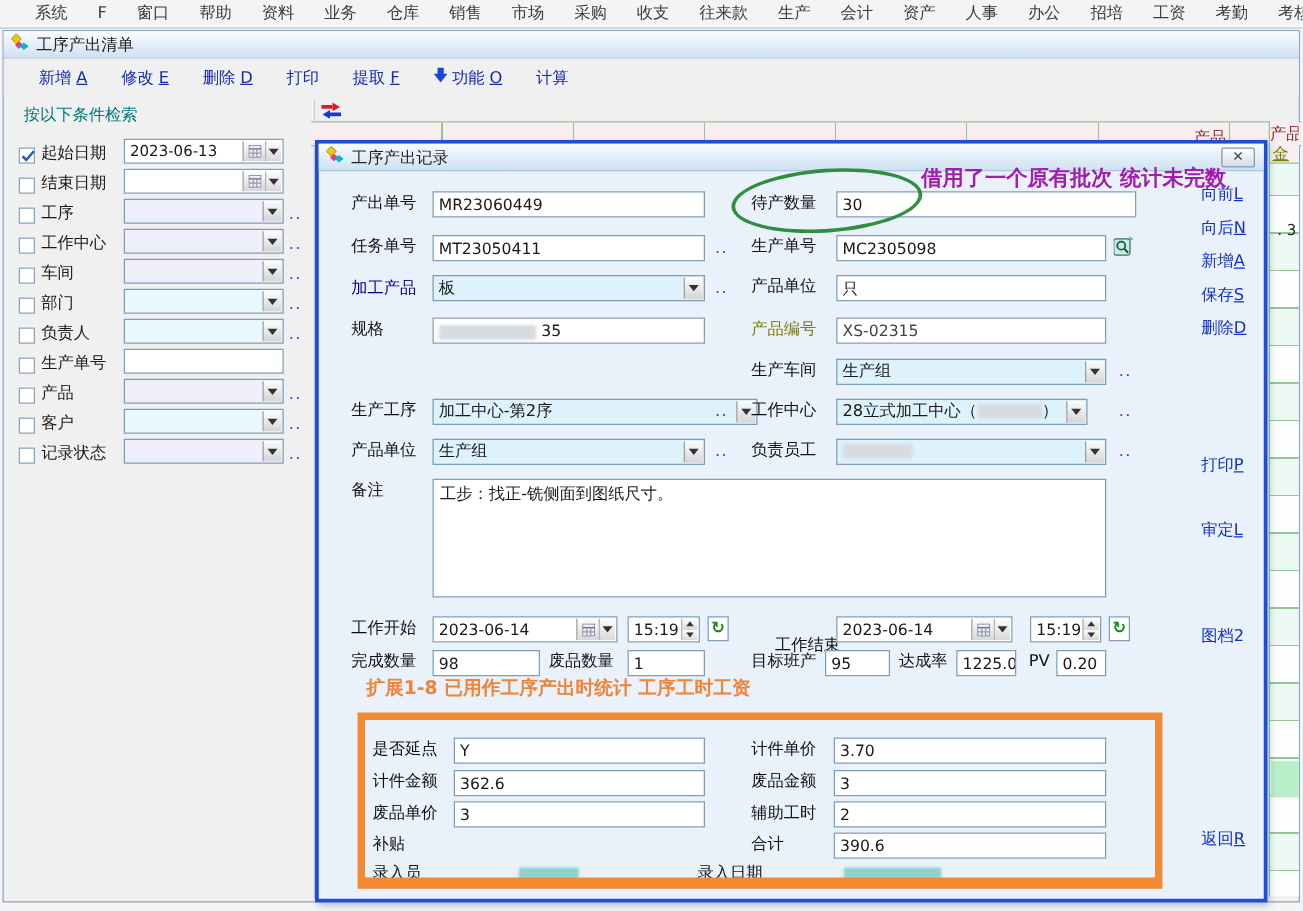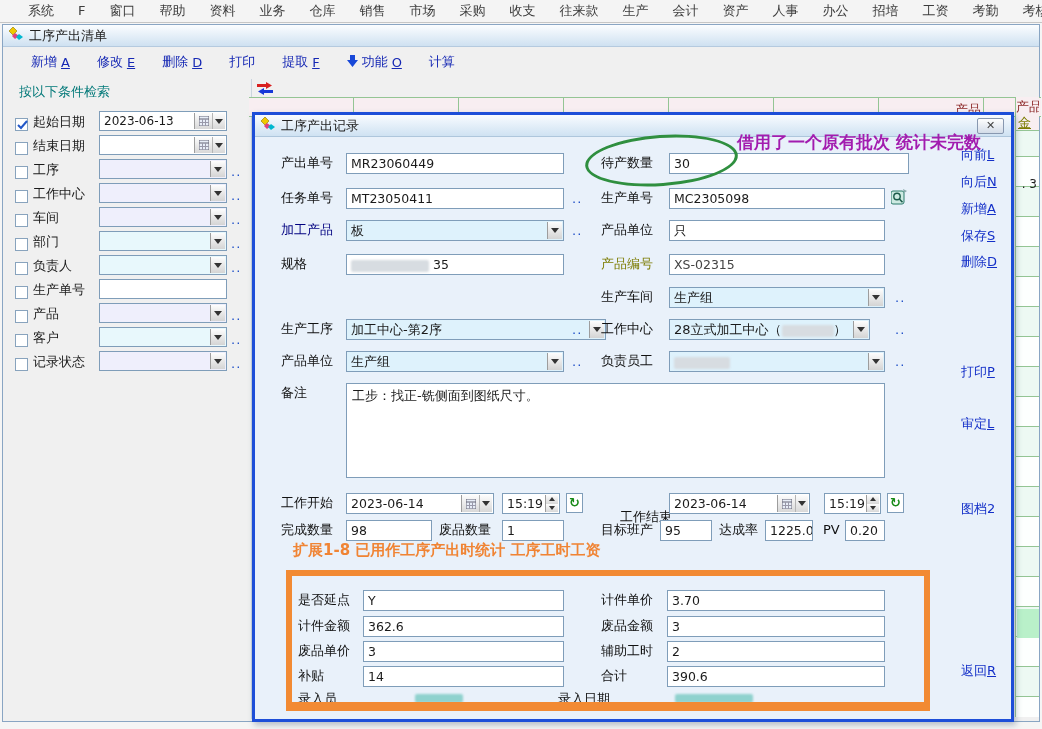--- a/index.html
+++ b/index.html
@@ -444,21 +444,20 @@
   <span class="inp" style="left:108px; top:501px; width:201px;">362.6</span>
   <span class="lbl" style="left:346px; top:501px;">废品金额</span>
   <span class="inp" style="left:412px; top:501px; width:218px;">3</span>
 
   <span class="lbl" style="left:43px; top:526px;">废品单价</span>
   <span class="inp" style="left:108px; top:526px; width:201px;">3</span>
   <span class="lbl" style="left:346px; top:526px;">辅助工时</span>
   <span class="inp" style="left:412px; top:526px; width:218px;">2</span>
 
   <span class="lbl" style="left:43px; top:551px;">补贴</span>
-  <span class="inp" style="left:108px; top:551px; width:201px;">14</span>
   <span class="lbl" style="left:346px; top:551px;">合计</span>
   <span class="inp" style="left:412px; top:551px; width:218px;">390.6</span>
 
   <div class="entryrow">
     <span class="lbl" style="left:43px; top:0;">录入员</span>
     <span class="tblur" style="position:absolute; left:160px; top:5px; width:48px;"></span>
     <span class="lbl" style="left:303px; top:0;">录入日期</span>
     <span class="tblur" style="position:absolute; left:420px; top:5px; width:78px;"></span>
   </div>
 

